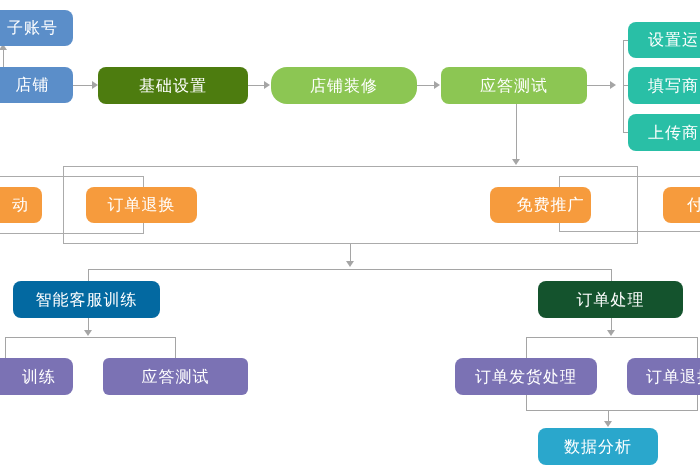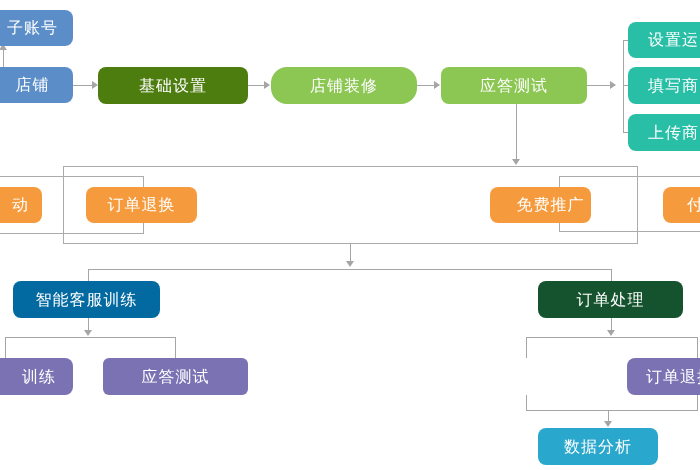--- a/index.html
+++ b/index.html
@@ -114,16 +114,17 @@
   <div class="node align-left" id="n-fill-product" style="background: rgb(41, 191, 166);">填写商</div>
   <div class="node align-left" id="n-upload-product" style="background: rgb(41, 191, 166);">上传商</div>
   <div class="node align-right" id="n-activity" style="background: rgb(246, 155, 61);">动</div>
   <div class="node" id="n-platform-activity" style="background: rgb(246, 155, 61);">订单退换</div>
   <div class="node" id="n-free-promotion" style="background: rgb(246, 155, 61);">免费推广</div>
   <div class="node align-left" id="n-paid-promotion" style="background: rgb(246, 155, 61);">付</div>
   <div class="node" id="n-ai-training" style="background: #0369a1;">智能客服训练</div>
   <div class="node" id="n-order-processing" style="background: #14532d;">订单处理</div>
   <div class="node align-right" id="n-training" style="background: rgb(123, 114, 180);">训练</div>
   <div class="node" id="n-answer-test" style="background: rgb(123, 114, 180);">应答测试</div>
+  <div class="node" id="n-order-shipping" style="background: rgb(123, 114, 180);">订单发货处理</div>
   <div class="node align-left" id="n-order-return" style="background: rgb(123, 114, 180);">订单退换</div>
   <div class="node" id="n-data-analysis" style="background: rgb(42, 167, 204);">数据分析</div>
 
 </div>
 
 </body></html>

